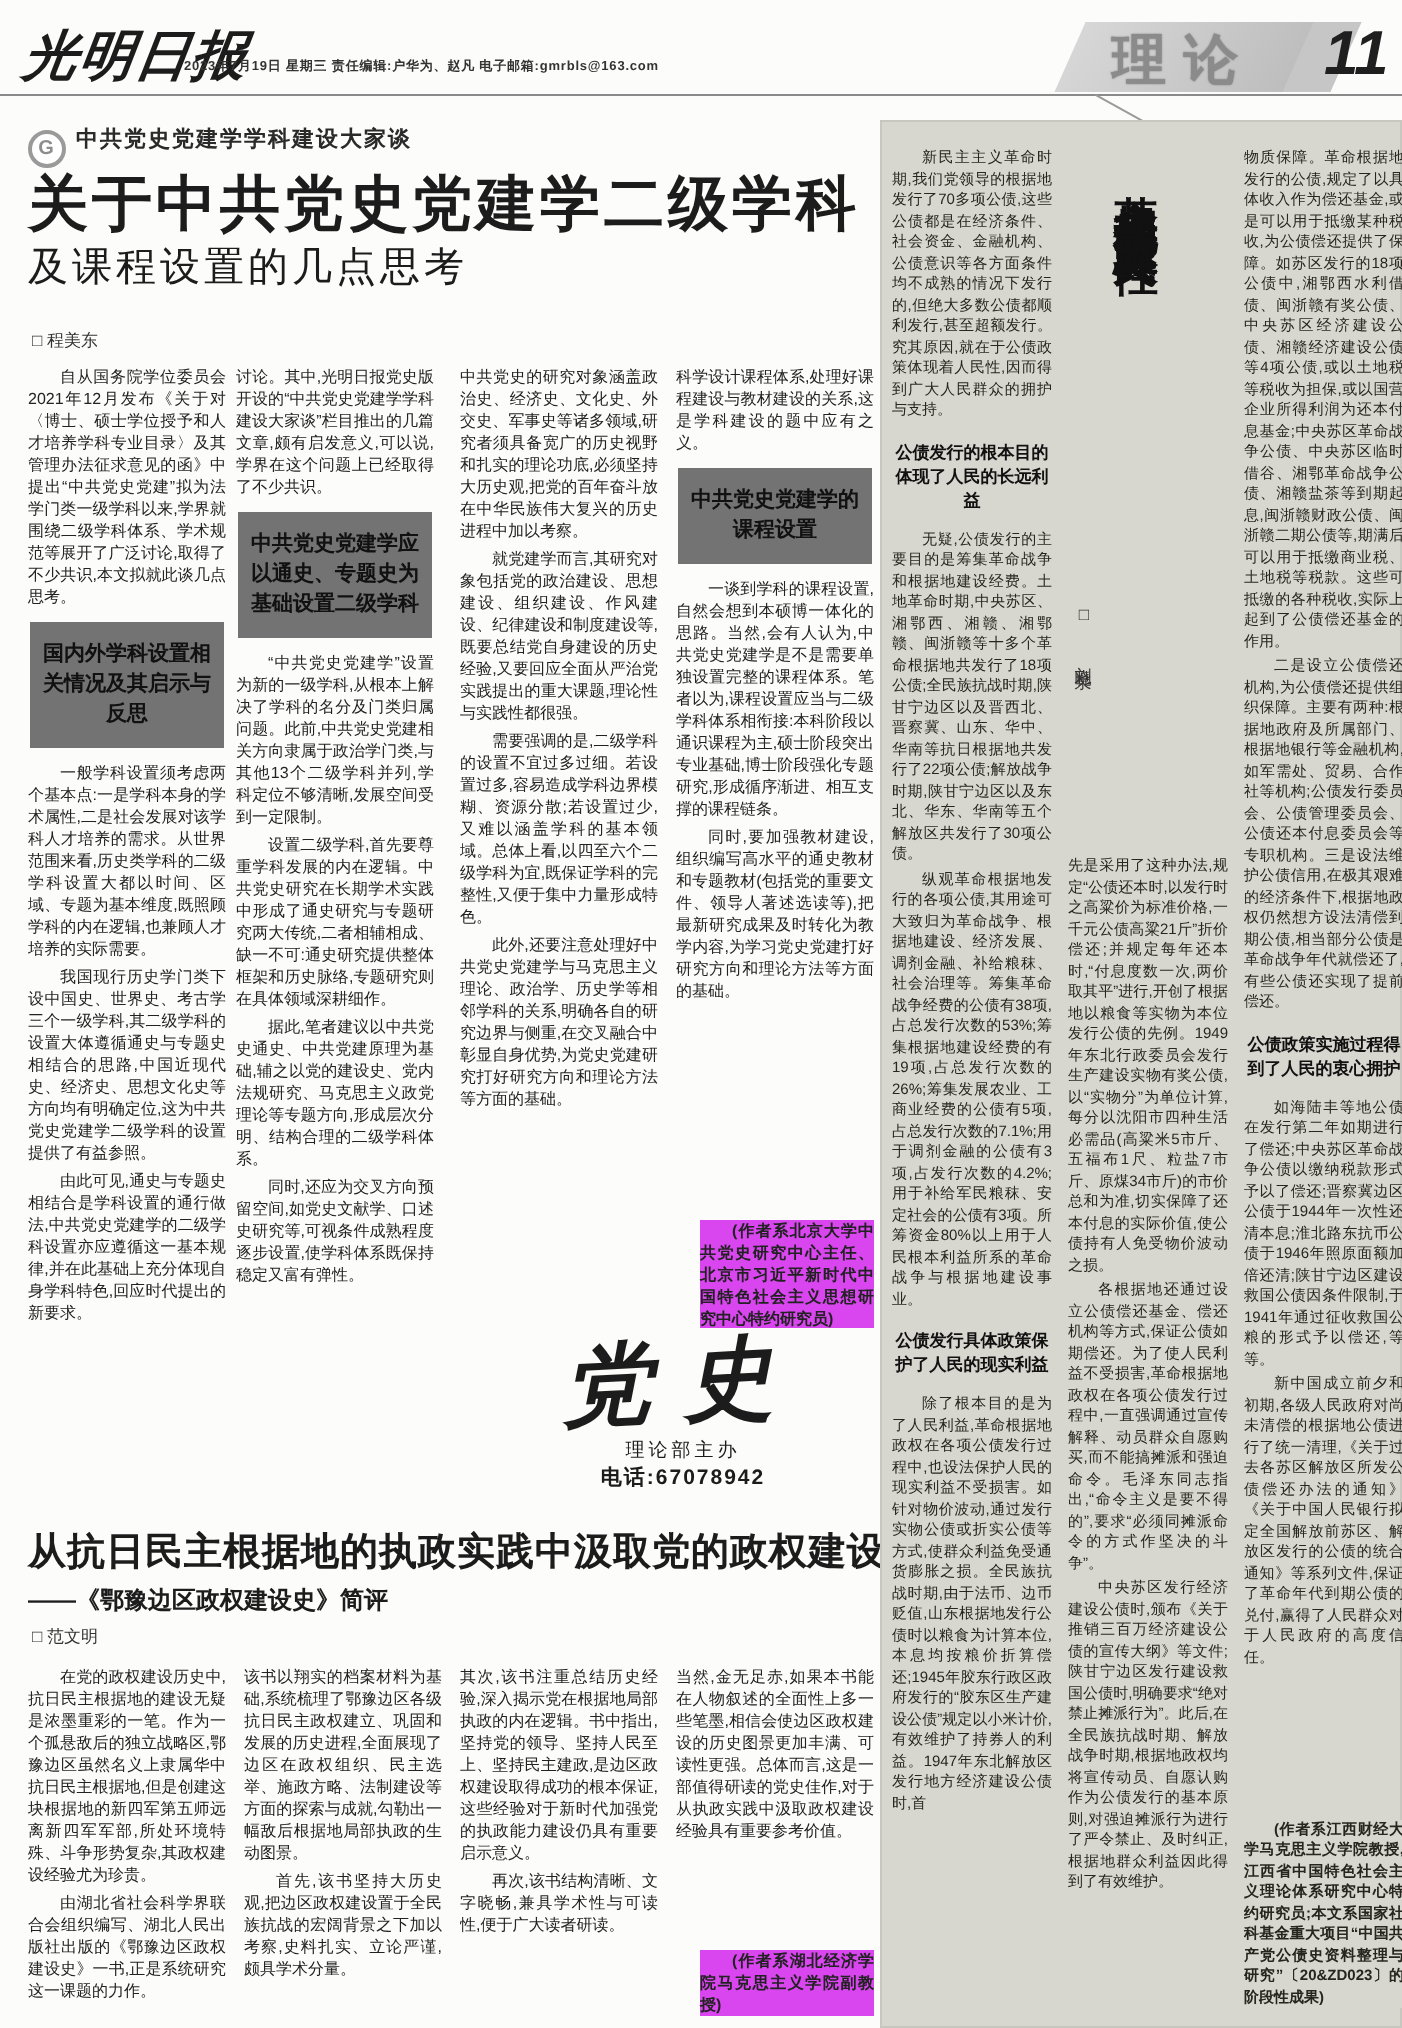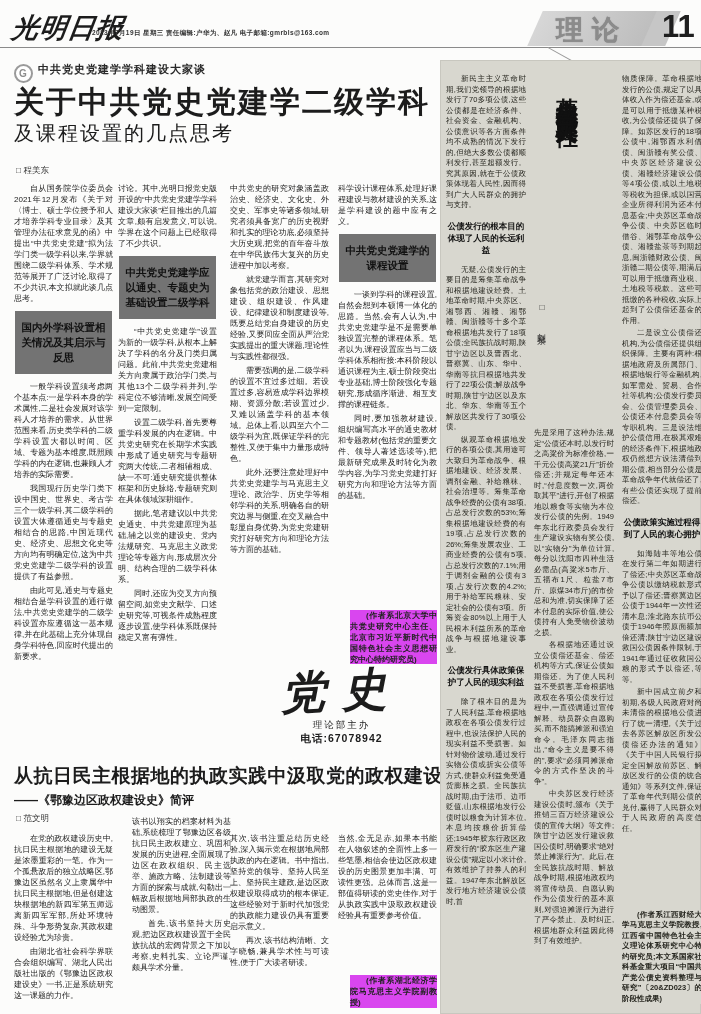--- a/index.html
+++ b/index.html
@@ -13,21 +13,21 @@
   .dateline{position:absolute;left:92px;top:29px;font-size:6.5px;color:#333;
         font-weight:bold;letter-spacing:.4px;white-space:nowrap;}
   .band1{position:absolute;left:535px;top:11px;width:116px;height:35px;
         background:linear-gradient(100deg,#d7d7d7,#bdbdbd);transform:skewX(-24deg);}
   .band2{position:absolute;left:649px;top:11px;width:24px;height:35px;
         background:#c6c6c6;transform:skewX(-24deg);}
   .section-name{position:absolute;left:556px;top:12px;font-size:27px;font-weight:bold;
         color:#8b8b8b;letter-spacing:9px;text-shadow:0 0 1px #777;white-space:nowrap;
         font-family:"DejaVu Serif",serif;}
   .page-number{position:absolute;left:662px;top:9px;font-size:31px;color:#1f1f1f;
-        font-weight:600;}
+        font-weight:600;font-style:italic;}
   .rule{position:absolute;left:0;top:47px;width:701px;height:1px;background:#8a8a8a;}
   .rule-diag{position:absolute;left:548px;top:47px;width:64px;height:1px;background:#9a9a9a;
         transform:rotate(29deg);transform-origin:left top;}
 
   
   .col{position:absolute;width:99px;font-size:8px;line-height:11px;text-align:justify;
         overflow:hidden;color:#222;}
   .para{margin:0 0 3px;text-indent:2em;text-align:justify;}
   .pc{text-indent:0;}
   .hbox{background:#737373;font-weight:bold;text-align:center;padding:9px 4px;
@@ -62,21 +62,21 @@
         margin-top:2px;}
   .promo-org{font-size:9.5px;font-weight:normal;margin-top:3px;letter-spacing:2px;}
   .promo-phone{font-size:10.5px;font-weight:bold;letter-spacing:1px;}
 
   
   .btitle{position:absolute;left:14px;top:763px;margin:0;font-size:19px;font-weight:bold;
         letter-spacing:.5px;font-family:"DejaVu Serif",serif;white-space:nowrap;}
   .bsub{position:absolute;left:14px;top:792px;margin:0;font-size:12px;font-weight:bold;}
   .bby{position:absolute;left:16px;top:813px;font-size:8.5px;color:#333;}
   .bcol1{left:14px;top:833px;height:175px;}
-  .bcol2{left:122px;top:816px;height:175px;margin-left:10px;}
+  .bcol2{left:122px;top:833px;height:175px;}
   .bcol3{left:230px;top:833px;height:175px;}
   .bcol4{left:338px;top:833px;height:175px;}
   .bcol4 .colflow{height:128px;overflow:hidden;}
 
   
   .panel{position:absolute;left:440px;top:60px;width:261px;height:954px;
         background:#d8d7cf;box-shadow:inset 0 0 0 1px #c8c7bf;}
   .pcol{position:absolute;width:80px;font-size:7.5px;line-height:10.5px;
         text-align:justify;overflow:hidden;color:#26261f;}
   .pcol .para{margin:0 0 2px;}

